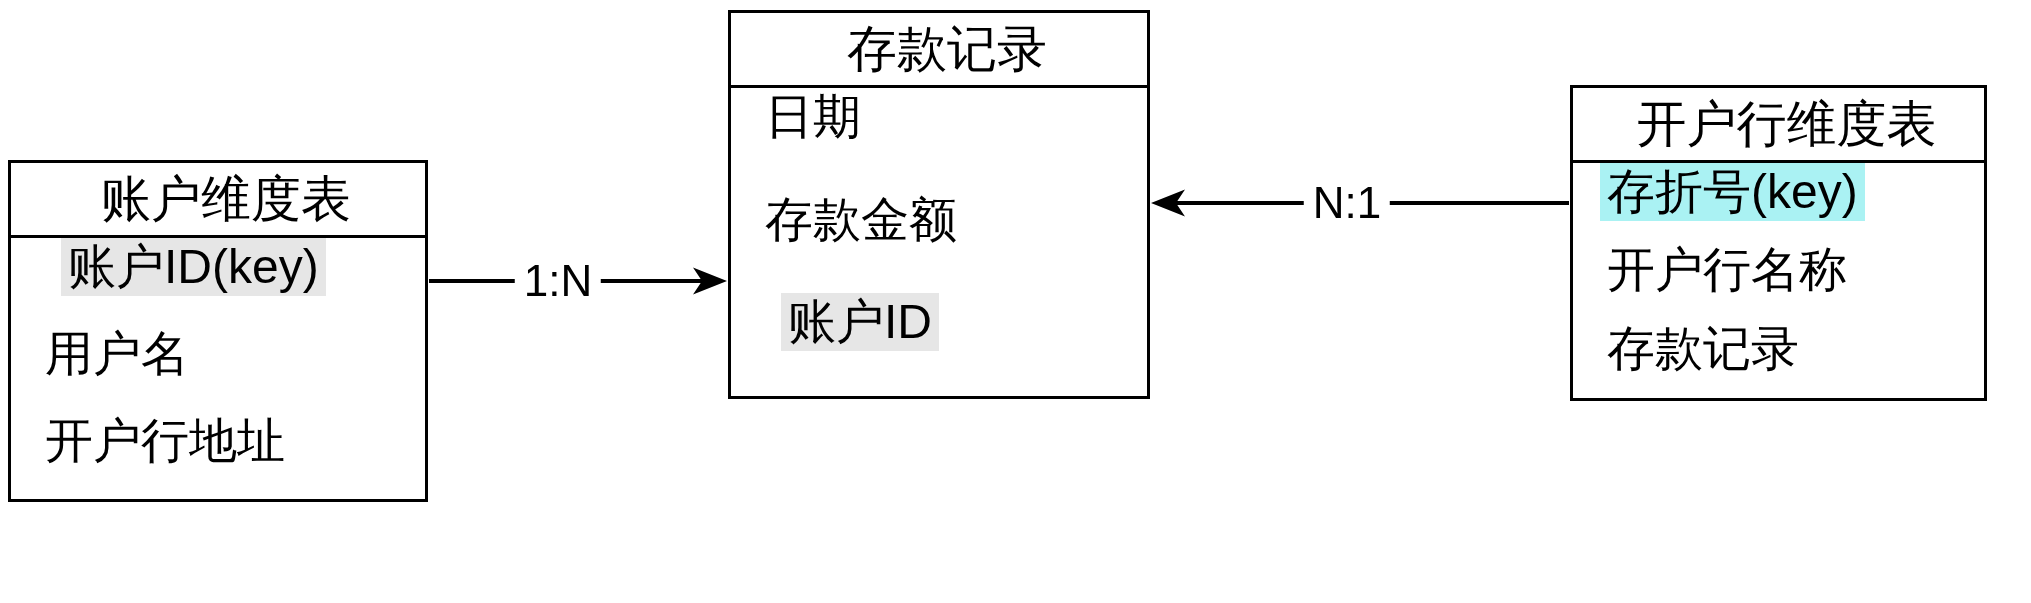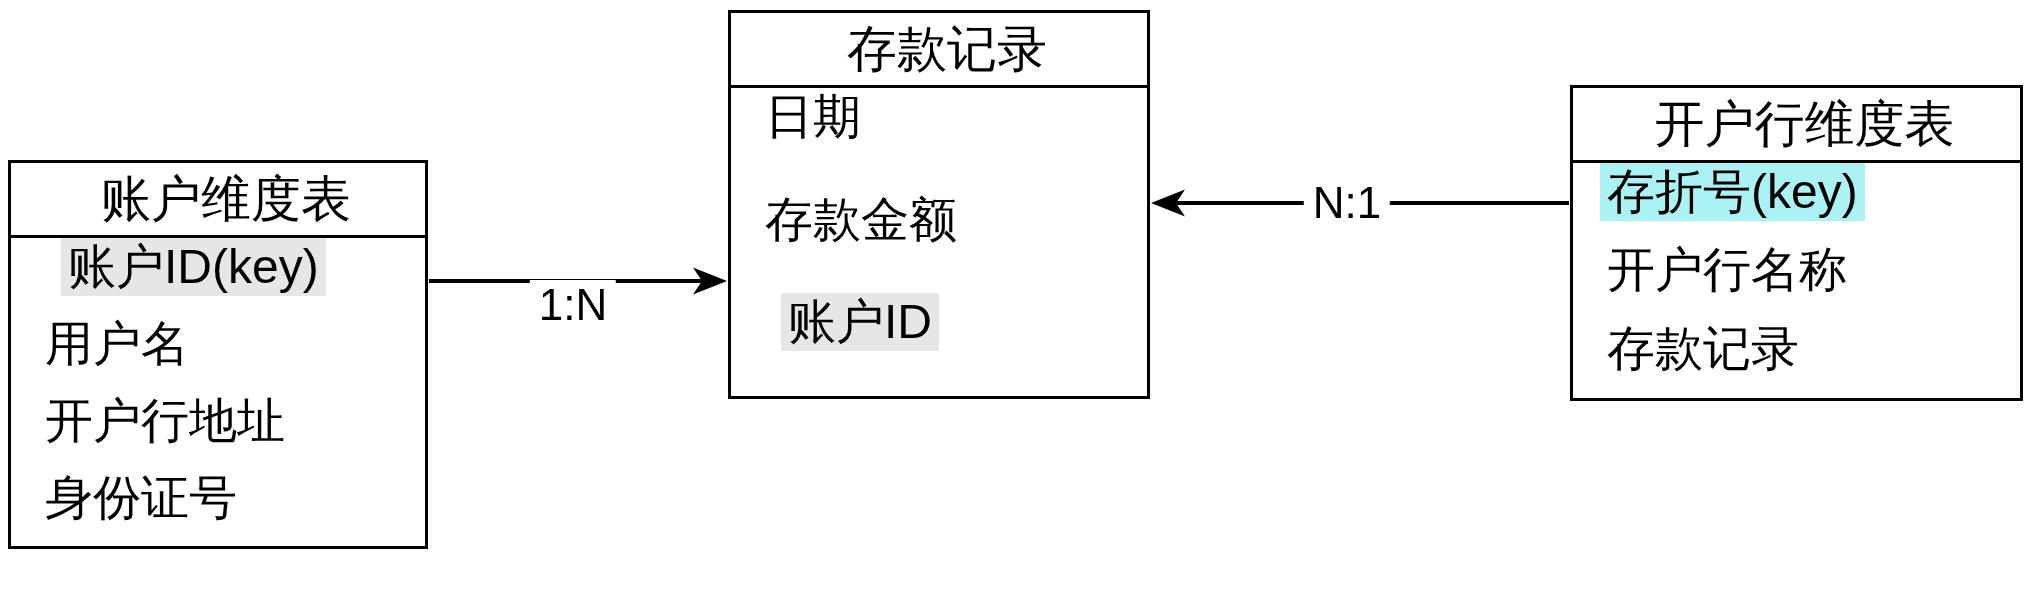--- a/index.html
+++ b/index.html
@@ -57,24 +57,24 @@
   }
   .edge-label{
     position:absolute;
     transform:translate(-50%,-50%);
     background:#fff;
     padding:0 9px;
     font-size:44px;
     white-space:nowrap;
   }
   
-  #tbl-account{left:8px;top:160px;width:420px;height:389px;}
+  #tbl-account{left:8px;top:160px;width:420px;height:342px;}
   #tbl-deposit{left:728px;top:10px;width:422px;height:389px;}
-  #tbl-bank{left:1570px;top:85px;width:453px;height:316px;}
-  #label-1n{left:573px;top:281px;margin-top:24px;}
+  #tbl-bank{left:1570px;top:85px;width:417px;height:316px;}
+  #label-1n{left:558px;top:281px;}
   #label-n1{left:1347px;top:203px;}
 </style>
 </head>
 <body>
 
 <div class="canvas">
 
   <svg class="arrows-layer" viewBox="0 0 2031 603" xmlns="http://www.w3.org/2000/svg">
 
     <line x1="429" y1="281" x2="704" y2="281" stroke="#000" stroke-width="4"></line>
@@ -88,23 +88,20 @@
     <div class="tbl-header">账户维度表</div>
     <div class="tbl-rows">
       <div class="field-row">
         <span class="field-label hl-gray">账户ID(key)</span>
       </div>
       <div class="field-row">
         <span class="field-label">用户名</span>
       </div>
       <div class="field-row">
         <span class="field-label">开户行地址</span>
-      </div>
-      <div class="field-row">
-        <span class="field-label">身份证号</span>
       </div>
     </div>
   </div>
 
   <div class="tbl" id="tbl-deposit">
     <div class="tbl-header">存款记录</div>
     <div class="tbl-rows">
       <div class="field-row">
         <span class="field-label">日期</span>
       </div>

